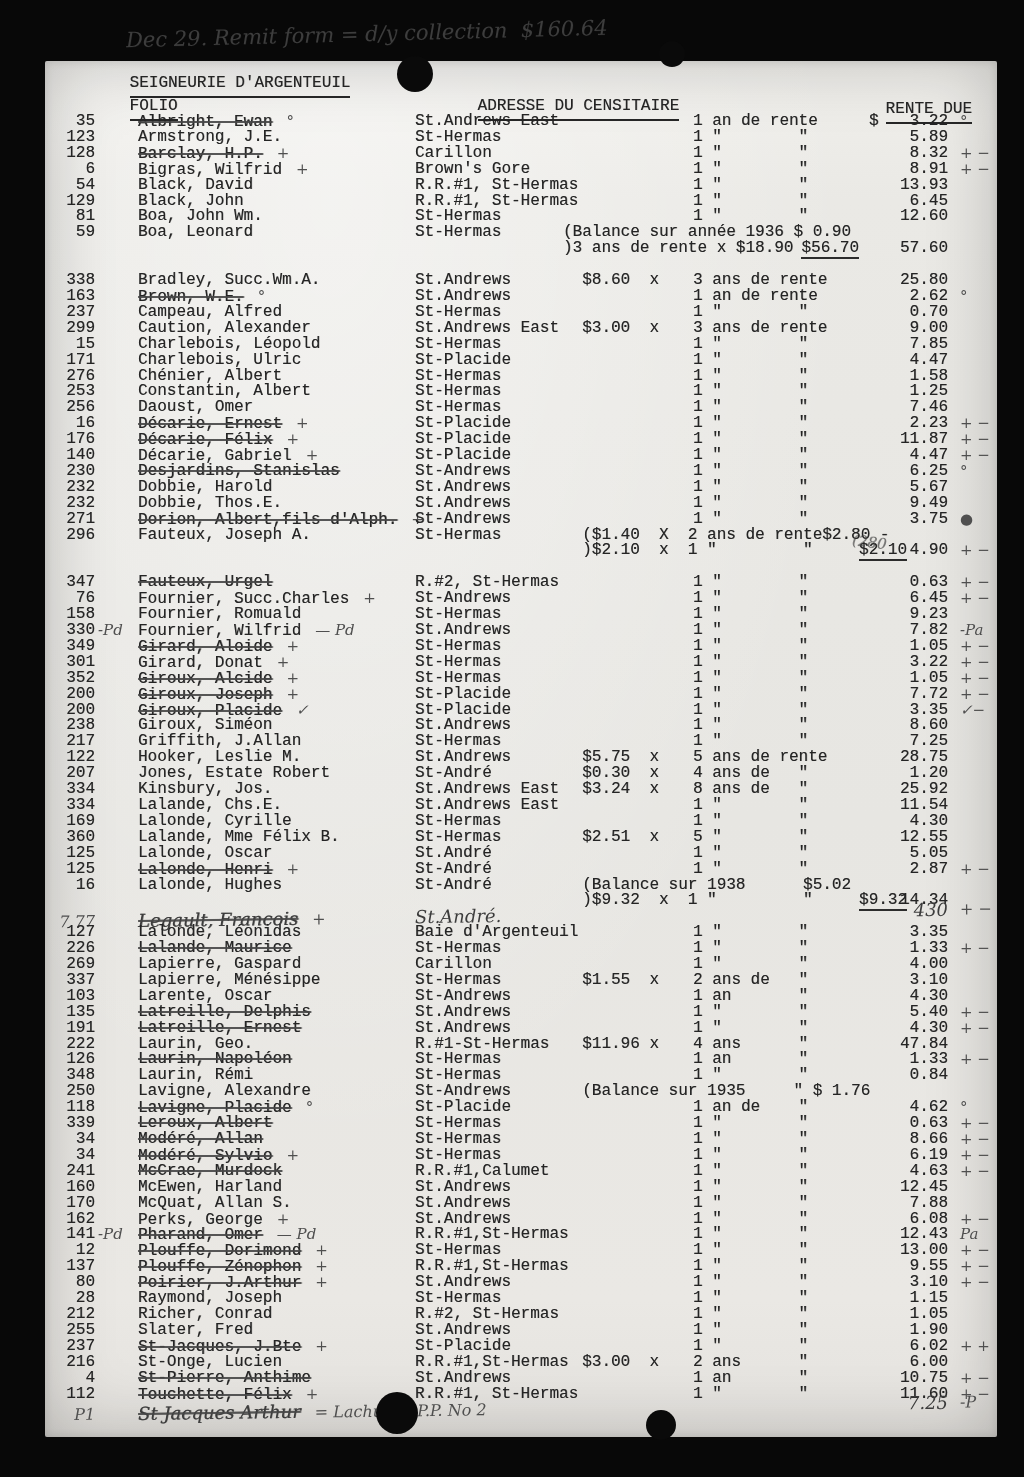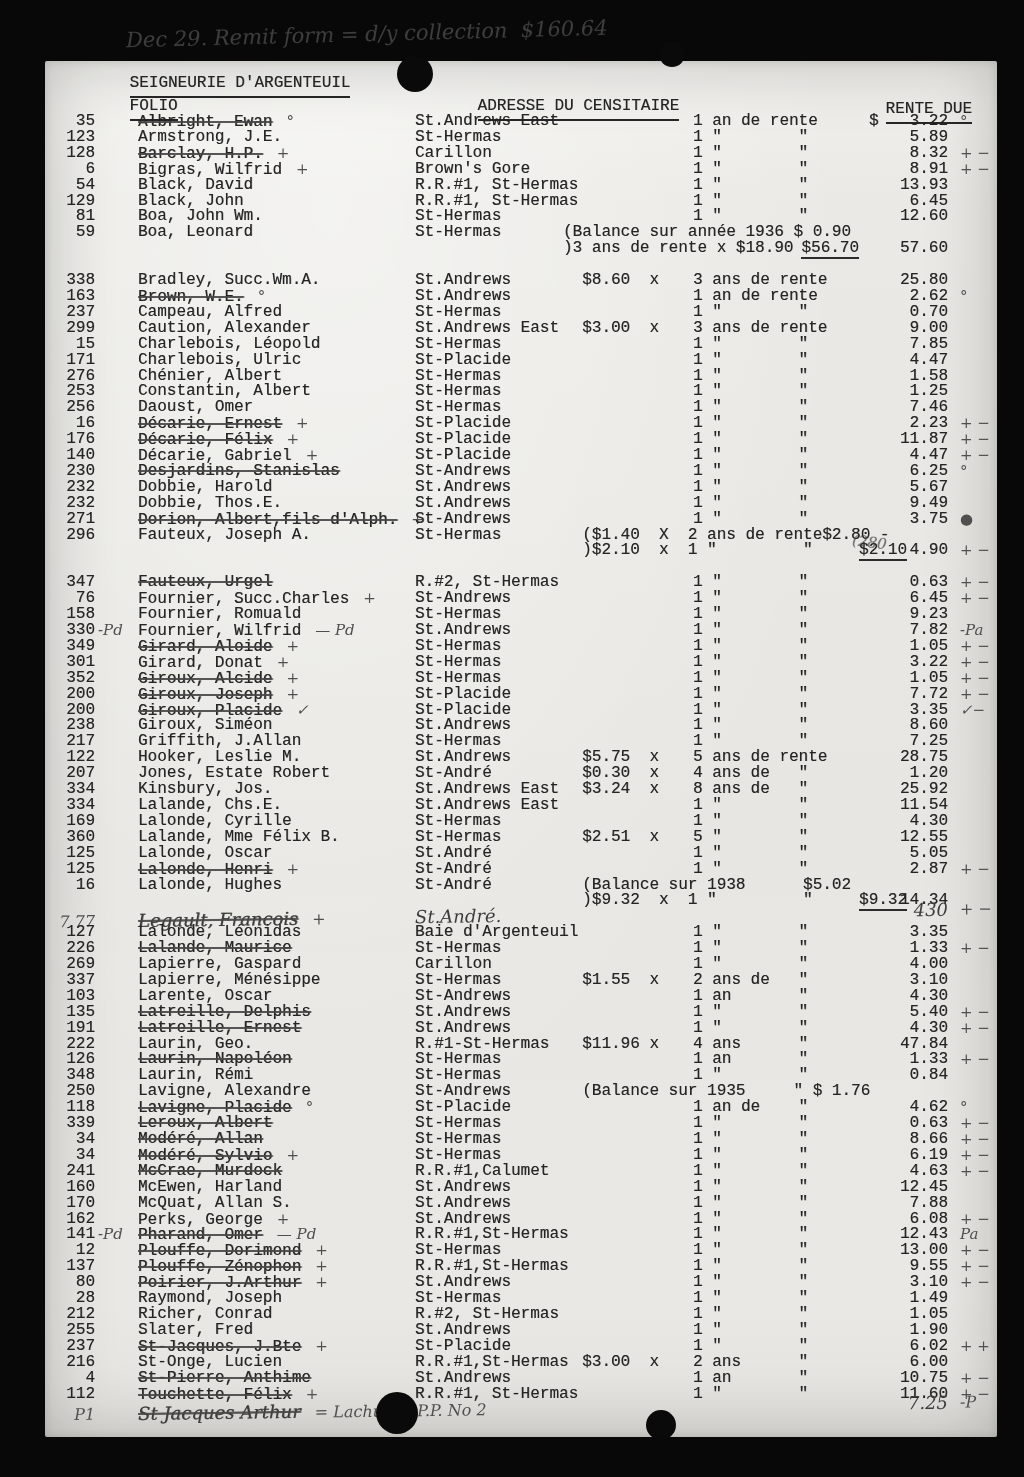--- a/index.html
+++ b/index.html
@@ -600,21 +600,21 @@
           <span class="addr">St.Andrews</span>
           <span class="qty">1 "        "</span>
           <span class="amt">3.10</span>
           <span class="mk hw">+ −</span>
         </div>
         <div class="row">
           <span class="folio">28</span>
           <span class="name"><span class="nt">Raymond, Joseph</span></span>
           <span class="addr">St-Hermas</span>
           <span class="qty">1 "        "</span>
-          <span class="amt">1.49</span>
+          <span class="amt">1.15</span>
         </div>
         <div class="row">
           <span class="folio">212</span>
           <span class="name"><span class="nt">Richer, Conrad</span></span>
           <span class="addr">R.#2, St-Hermas</span>
           <span class="qty">1 "        "</span>
           <span class="amt">1.05</span>
         </div>
         <div class="row">
           <span class="folio">255</span>

